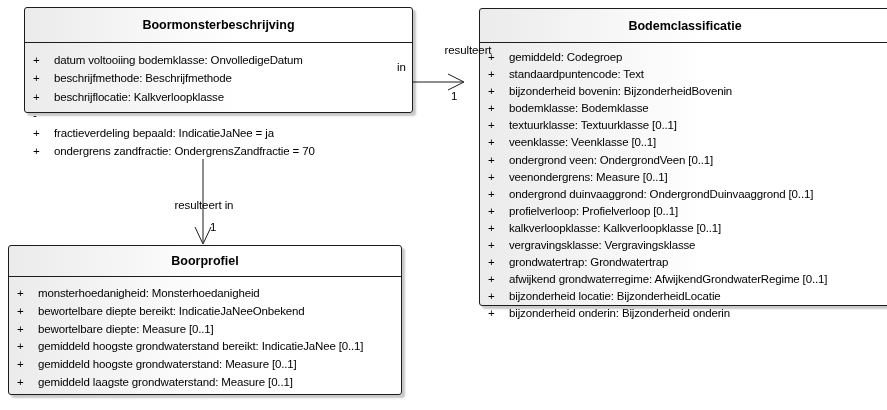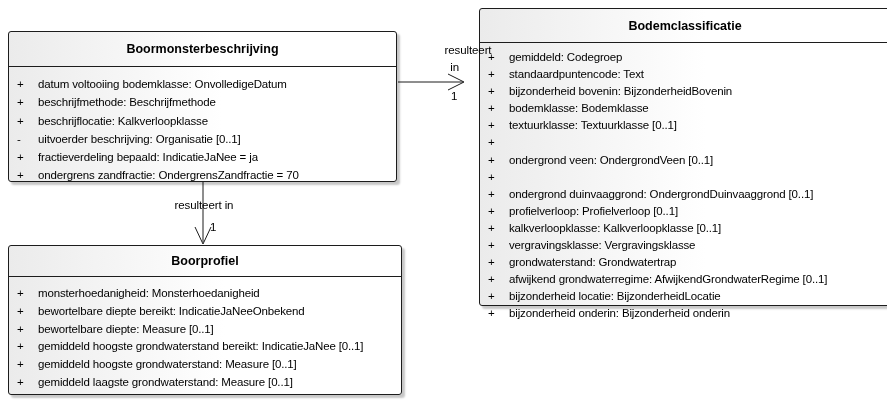--- a/index.html
+++ b/index.html
@@ -8,21 +8,21 @@
     font-family:"Liberation Sans","DejaVu Sans",sans-serif;color:#000;
   }
   .uml-class{
     position:absolute;
     background:linear-gradient(90deg,#ebebeb 0%,#ffffff 55%);
     border:1px solid #1c1c1c;
     border-radius:3px;
     box-shadow:3px 3px 2px rgba(0,0,0,0.22);
     box-sizing:border-box;
   }
-  #box1{left:8px;top:7px;width:389px;height:151px;margin-top:24px;}
+  #box1{left:24px;top:7px;width:389px;height:106px;}
   #box2{left:479px;top:8px;width:412px;height:298px;}
   #box3{left:8px;top:245px;width:394px;height:150px;}
   .cls-title{
     font-weight:bold;font-size:12.5px;text-align:center;
     border-bottom:1px solid #1c1c1c;
     display:flex;align-items:center;justify-content:center;
   }
   #box1 .cls-title{height:34px;}
   #box2 .cls-title{height:33px;}
   #box3 .cls-title{height:30px;}
@@ -35,21 +35,21 @@
   #box2 .attr-row{line-height:17.1px;}
   #box3 .attr-row{line-height:17.8px;}
   .vis{flex:0 0 21px;padding-left:8px;}
   .atext{overflow:hidden;}
   #connectors{position:absolute;left:0;top:0;pointer-events:none;}
   .conn-label{
     position:absolute;font-size:11.5px;letter-spacing:-0.1px;
     white-space:nowrap;background:transparent;
   }
   #lbl-h1{left:397px;top:44px;width:62px;text-align:center;padding-left:40px;}
-  #lbl-h2{left:397px;top:61px;width:62px;text-align:right;}
+  #lbl-h2{left:397px;top:61px;width:62px;text-align:left;}
   #lbl-hm{left:451px;top:90px;}
   #lbl-v {left:163px;top:199px;width:82px;text-align:center;}
   #lbl-vm{left:210px;top:221px;}
 </style>
 </head>
 <body>
 
 <div id="canvas">
 
   <svg id="connectors" width="887" height="410" viewBox="0 0 887 410">
@@ -73,21 +73,20 @@
           <span class="atext">beschrijfmethode: Beschrijfmethode</span>
         </div>
 
         <div class="attr-row">
           <span class="vis">+</span>
           <span class="atext">beschrijflocatie: Kalkverloopklasse</span>
         </div>
 
         <div class="attr-row">
           <span class="vis">-</span>
-          <span class="atext">uitvoerder beschrijving: Organisatie [0..1]</span>
         </div>
 
         <div class="attr-row">
           <span class="vis">+</span>
           <span class="atext">fractieverdeling bepaald: IndicatieJaNee = ja</span>
         </div>
 
         <div class="attr-row">
           <span class="vis">+</span>
           <span class="atext">ondergrens zandfractie: OndergrensZandfractie = 70</span>
@@ -119,29 +118,31 @@
           <span class="atext">bodemklasse: Bodemklasse</span>
         </div>
 
         <div class="attr-row">
           <span class="vis">+</span>
           <span class="atext">textuurklasse: Textuurklasse [0..1]</span>
         </div>
 
         <div class="attr-row">
           <span class="vis">+</span>
+          <span class="atext">veenklasse: Veenklasse [0..1]</span>
         </div>
 
         <div class="attr-row">
           <span class="vis">+</span>
           <span class="atext">ondergrond veen: OndergrondVeen [0..1]</span>
         </div>
 
         <div class="attr-row">
           <span class="vis">+</span>
+          <span class="atext">veenondergrens: Measure [0..1]</span>
         </div>
 
         <div class="attr-row">
           <span class="vis">+</span>
           <span class="atext">ondergrond duinvaaggrond: OndergrondDuinvaaggrond [0..1]</span>
         </div>
 
         <div class="attr-row">
           <span class="vis">+</span>
           <span class="atext">profielverloop: Profielverloop [0..1]</span>
@@ -152,21 +153,21 @@
           <span class="atext">kalkverloopklasse: Kalkverloopklasse [0..1]</span>
         </div>
 
         <div class="attr-row">
           <span class="vis">+</span>
           <span class="atext">vergravingsklasse: Vergravingsklasse</span>
         </div>
 
         <div class="attr-row">
           <span class="vis">+</span>
-          <span class="atext">grondwaterstand: Grondwatertrap</span>
+          <span class="atext">grondwatertrap: Grondwatertrap</span>
         </div>
 
         <div class="attr-row">
           <span class="vis">+</span>
           <span class="atext">afwijkend grondwaterregime: AfwijkendGrondwaterRegime [0..1]</span>
         </div>
 
         <div class="attr-row">
           <span class="vis">+</span>
           <span class="atext">bijzonderheid locatie: BijzonderheidLocatie</span>

